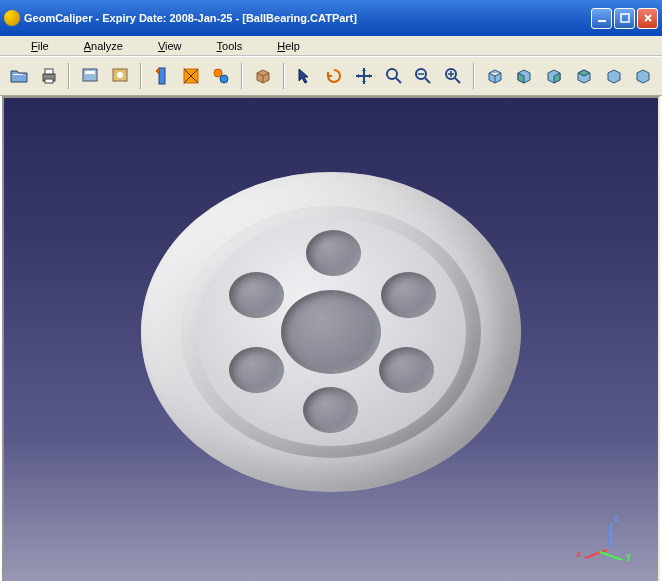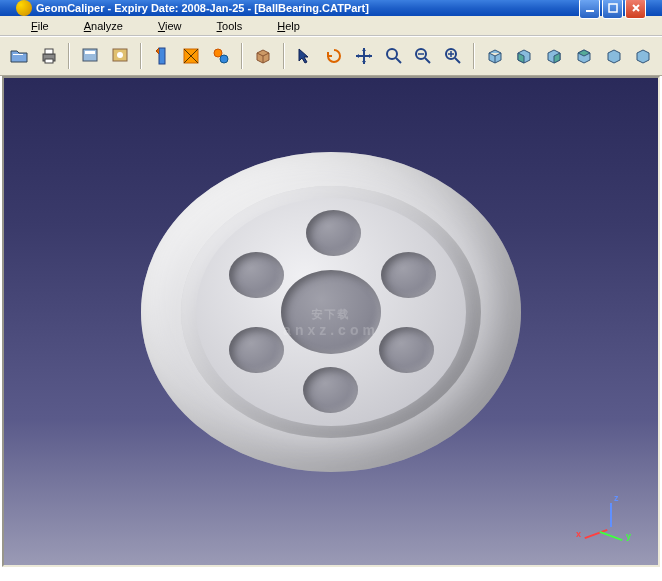--- a/index.html
+++ b/index.html
@@ -1,18 +1,18 @@
 <!DOCTYPE html>
 <html><head>
 <meta charset="utf-8">
 <style>
 * { margin: 0; padding: 0; box-sizing: border-box; font-family: Tahoma, sans-serif; font-size: 11px; }
 body { width: 662px; height: 581px; overflow: hidden; background: #fff; }
 
-.titlebar { height: 16px; background: linear-gradient(to bottom, #3b7fe0, #1e5fc8 50%, #0a4ab8); display: flex; align-items: center; padding: 0 16px; color: #fff; }
+.titlebar { height: 36px; background: linear-gradient(to bottom, #3b7fe0, #1e5fc8 50%, #0a4ab8); display: flex; align-items: center; padding: 0 4px; color: #fff; }
 .titlebar .app-icon { width: 16px; height: 16px; background: radial-gradient(circle at 30% 30%, #ffd700, #cc8800); border-radius: 50%; margin-right: 4px; }
 .titlebar .title-text { flex: 1; font-weight: bold; white-space: nowrap; overflow: hidden; }
 .window-controls { display: flex; gap: 2px; }
 .win-btn { width: 21px; height: 21px; border: 1px solid #fff; border-radius: 3px; display: flex; align-items: center; justify-content: center; font-weight: bold; color: #fff; cursor: pointer; }
 .win-min, .win-max { background: linear-gradient(to bottom, #6fa8f5, #2863c3); }
 .win-close { background: linear-gradient(to bottom, #f08070, #d04020); }
 .win-btn svg { width: 12px; height: 12px; }
 
 .menubar { height: 20px; background: #ece9d8; border-bottom: 1px solid #c0c0c0; display: flex; align-items: center; padding: 0 4px; }
 .menu-item { padding: 2px 8px; cursor: pointer; margin-left: 19px; }
@@ -215,23 +215,19 @@
       <div class="bearing-inner-rim"></div>
       <div class="bearing-face"></div>
       <div class="hole h1"></div>
         <div class="hole h2"></div>
         <div class="hole h3"></div>
       <div class="hole h4"></div>
         <div class="hole h5"></div>
         <div class="hole h6"></div>
       <div class="hole center"></div>
     </div>
-    <div class="watermark">
-      <div>安下载</div>
-      <div class="sub">anxz.com</div>
-    </div>
     <div class="axis-gizmo">
       <div class="axis ax-x">x</div>
       <div class="axis ax-y">y</div>
       <div class="axis ax-z">z</div>
     </div>
   </div>
 </div>
 
 </body></html>

